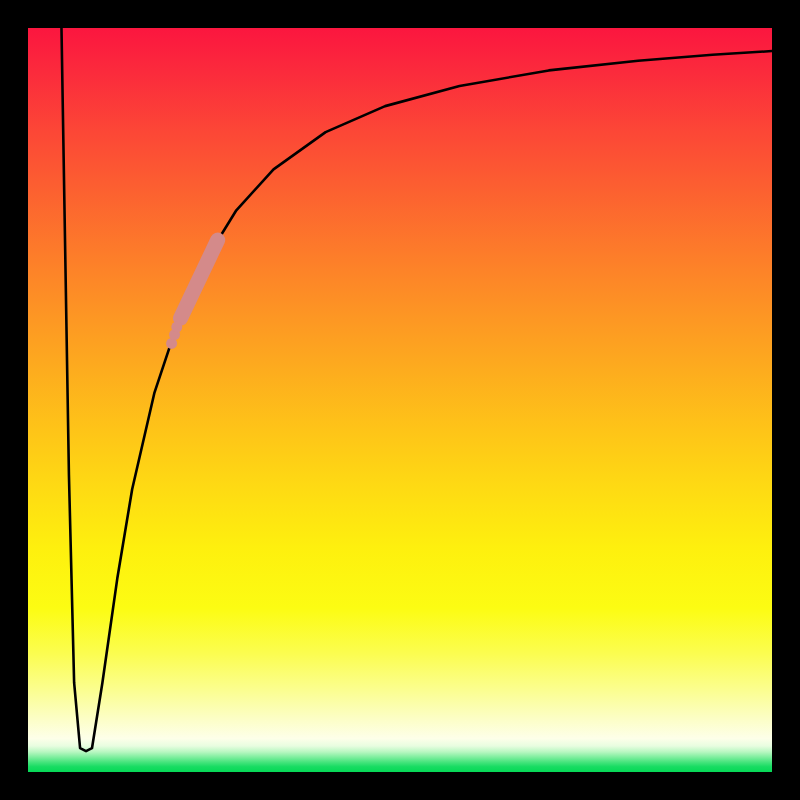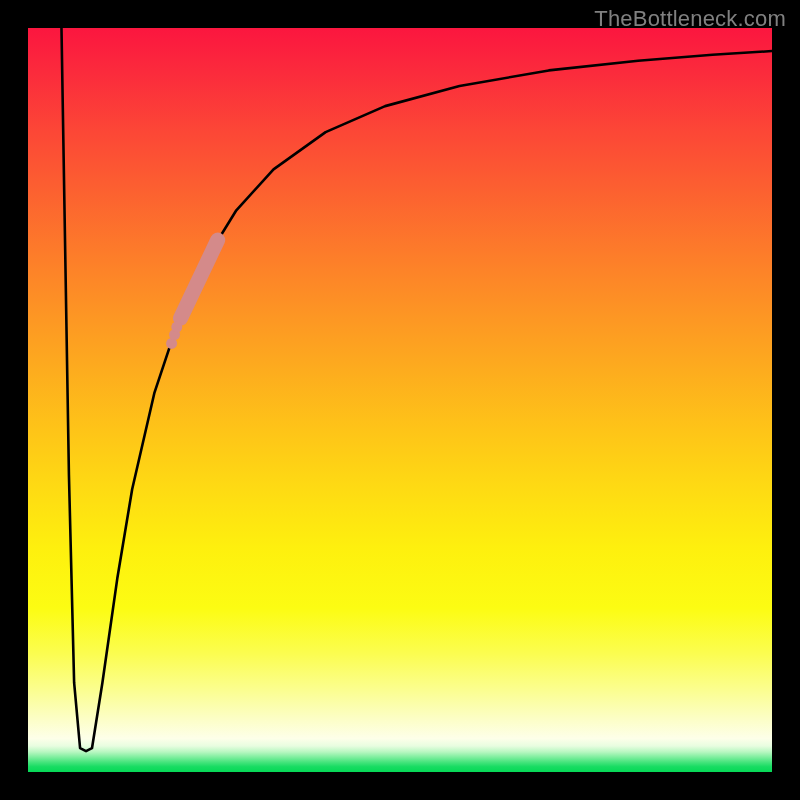--- a/index.html
+++ b/index.html
@@ -72,21 +72,20 @@
     width: 744px;
     height: 744px;
     display: block;
   }
 </style>
 </head>
 <body>
 
 <div class="frame">
 
-  <div class="watermark">TheBottleneck.com</div>
 
   <div class="plot-outer">
     <div class="plot-gradient"></div>
     <svg class="plot-svg" viewBox="0 0 744 744" preserveAspectRatio="none">
       <g>
         <path fill="none" stroke="#000" stroke-width="2.6" stroke-linejoin="round" stroke-linecap="round" d="M33.48 0.00 L37.20 223.20 L40.92 446.40 L46.13 654.72 L52.08 720.19 L58.03 723.17 L63.98 720.19 L74.40 654.72 L89.28 550.56 L104.16 461.28 L126.48 364.56 L148.80 297.60 L178.56 230.64 L208.32 182.28 L245.52 141.36 L297.60 104.16 L357.12 78.12 L431.52 58.03 L520.80 42.41 L610.08 32.74 L684.48 26.78 L744.00 23.06"></path>
         <path fill="none" stroke="#d48a8a" stroke-width="15" stroke-linecap="round" d="M152.52 290.16 L189.72 212.04"></path>
         <g>
             <circle cx="143.59" cy="315.46" r="5.5" fill="#d48a8a"></circle>
             <circle cx="146.57" cy="306.53" r="5.5" fill="#d48a8a"></circle>

